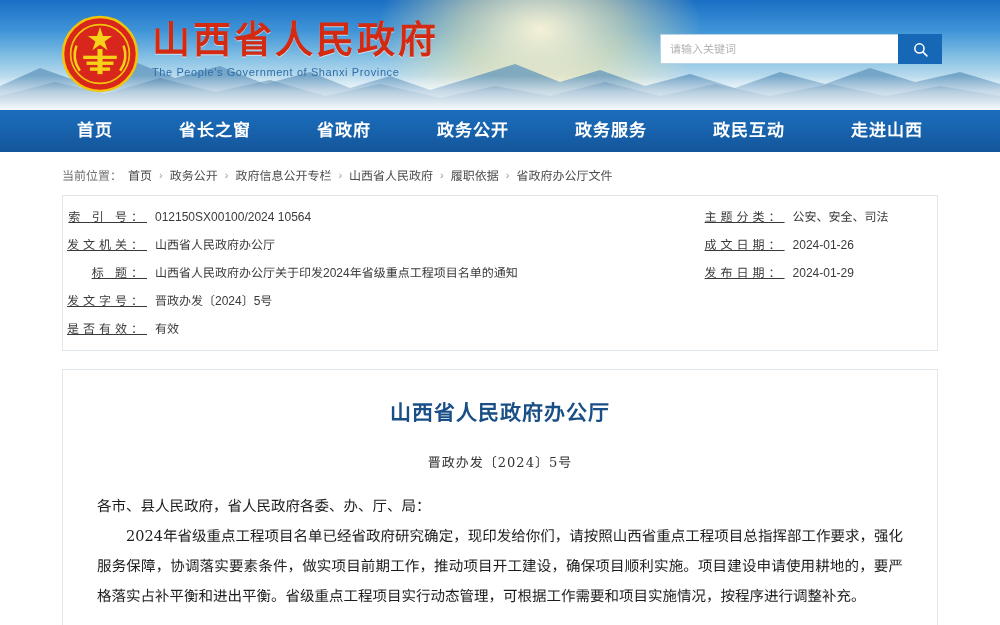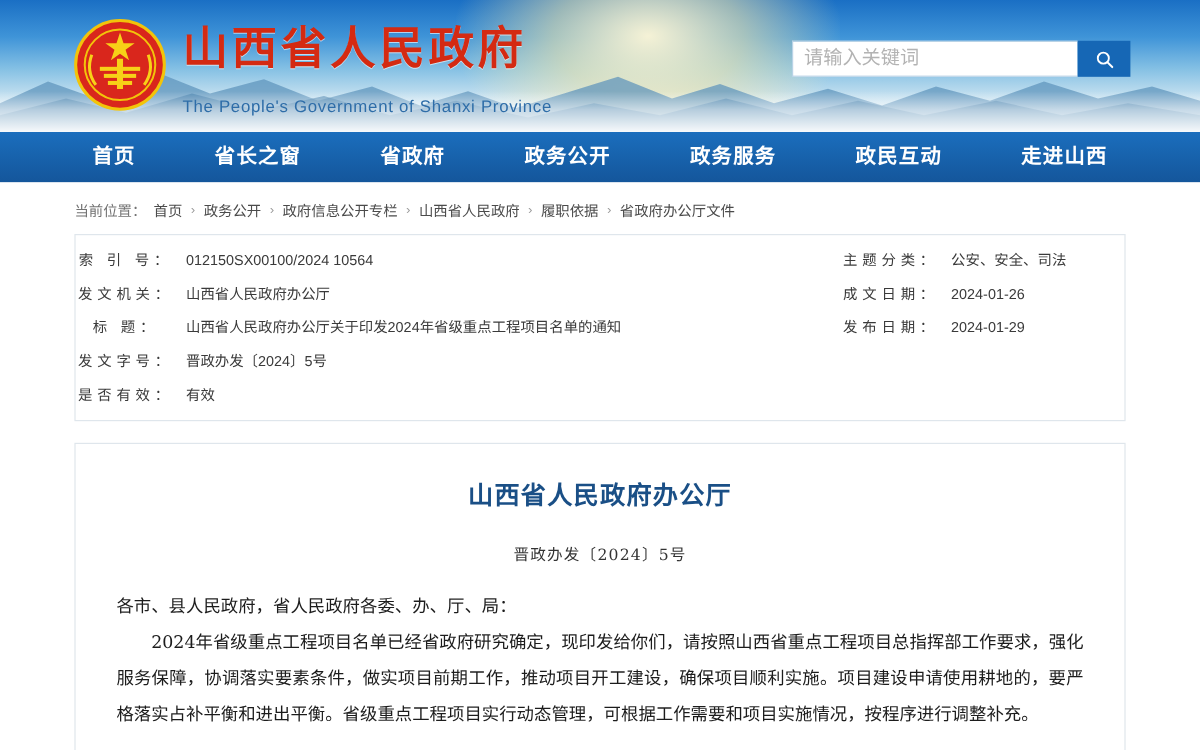--- a/index.html
+++ b/index.html
@@ -33,32 +33,32 @@
   .emblem { position: absolute; left: 58px; top: 12px; width: 84px; height: 84px; }
 
   .sitetitle { position: absolute; left: 152px; top: 18px; }
   .sitetitle .cn {
     font-family: "DejaVu Serif", "Liberation Serif", serif;
     font-size: 38px; font-weight: 700; color: #d42a12;
     letter-spacing: 3px; line-height: 44px;
     text-shadow: 0 1px 0 rgba(255,255,255,0.6);
   }
   .sitetitle .en {
-    font-size: 14px; color: #2e6da8; letter-spacing: 0.6px; margin-top: 18px;
+    font-size: 11px; color: #2e6da8; letter-spacing: 0.6px; margin-top: 4px;
   }
 
   .searchbox {
     position: absolute; right: 58px; top: 34px;
     display: flex; align-items: center;
   }
   .searchbox input {
     width: 238px; height: 30px;
     border: 1px solid #b9d3e6; border-right: none;
     background: #ffffff; padding: 0 9px;
-    font-size: 16px; color: #333; outline: none;
+    font-size: 11px; color: #333; outline: none;
     font-family: "Liberation Sans", sans-serif;
   }
   .searchbox input::placeholder { color: #b3b3b3; }
   .searchbtn {
     width: 44px; height: 30px; background: #1667b5;
     border: none; cursor: pointer;
     display: flex; align-items: center; justify-content: center;
   }
 
   
@@ -82,21 +82,21 @@
     padding-bottom: 12px;
   }
   .crumb .lbl { color: #737373; margin-right: 6px; }
   .crumb a { color: #4b4b4b; text-decoration: none; }
   .crumb .sep { margin: 0 7px; color: #9a9a9a; font-size: 11px; }
 
   
   .metawrap { width: 876px; margin: 0 auto; border: 1px solid #dfe6ec; background: #fff; }
   .metatable { width: 100%; border-collapse: collapse; }
   .metatable td { font-size: 12px; color: #3a3a3a; padding: 5px 0; vertical-align: top; line-height: 18px; }
-  .mk { width: 92px; text-align: center; color: #333; padding-right: 8px !important; letter-spacing: 4px; }
+  .mk { width: 92px; text-align: right; color: #333; padding-right: 8px !important; letter-spacing: 4px; text-decoration: underline; }
   .mv { color: #333; }
   .col-l { width: 54%; }
   .metatable tr:first-child td { padding-top: 12px; }
   .metatable tr:last-child td { padding-bottom: 12px; }
 
   
   .docwrap {
     width: 876px; margin: 18px auto 0;
     border: 1px solid #dfe6ec; background: #fff;
     padding: 26px 34px 20px;

